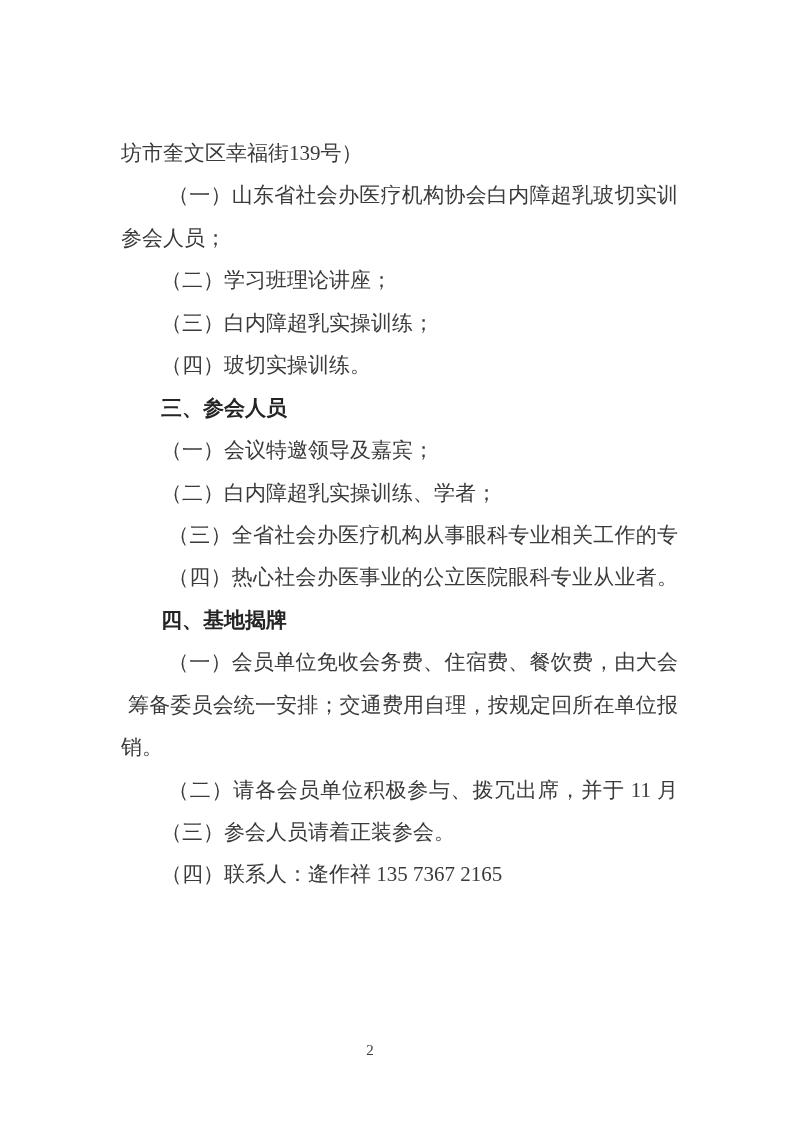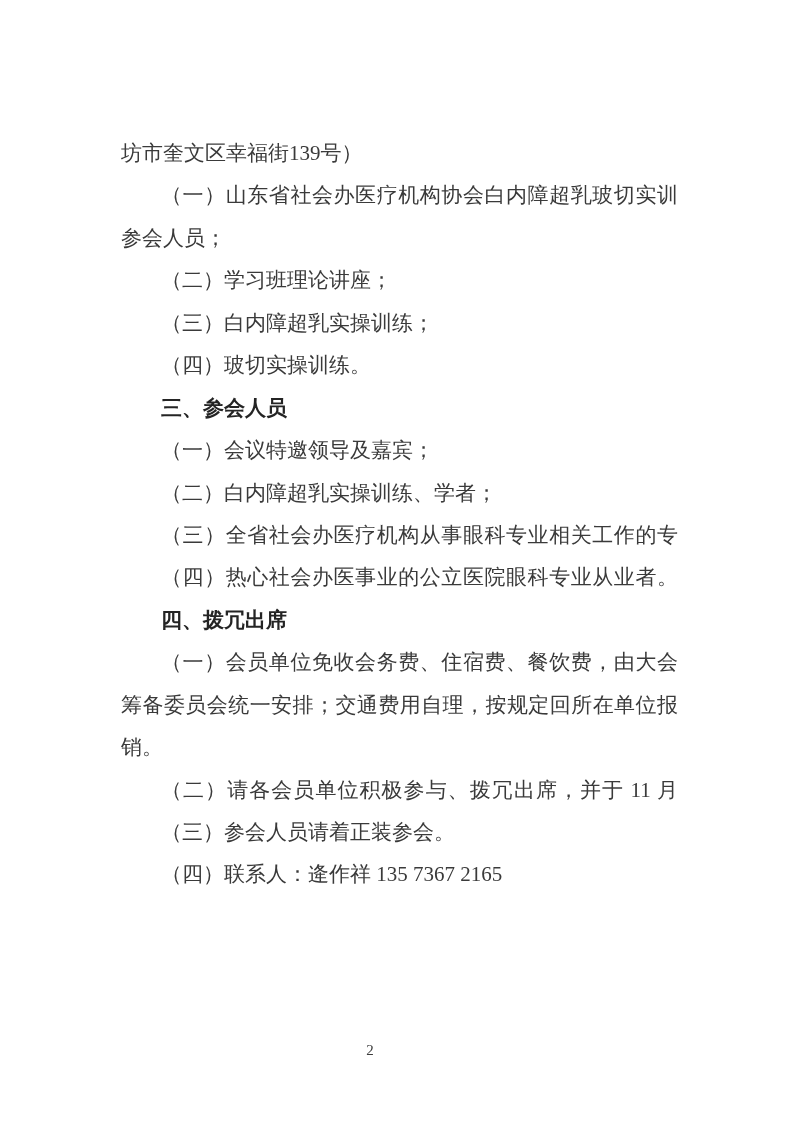--- a/index.html
+++ b/index.html
@@ -26,20 +26,21 @@
   }
   .line {
     height: 42.45px;
   }
   .line.indent {
     text-indent: 40px;
   }
   .line.justify {
     text-align: justify;
     text-align-last: justify;
+    margin-left: 7px;
   }
   .line.heading {
     font-family: "Liberation Sans", "DejaVu Sans", sans-serif;
     font-weight: 700;
     color: #242424;
   }
   .page-number {
     position: absolute;
     left: 0;
     right: 0;
@@ -59,21 +60,21 @@
       <div class="line body indent justify">（一）山东省社会办医疗机构协会白内障超乳玻切实训</div>
       <div class="line body">参会人员；</div>
       <div class="line body indent">（二）学习班理论讲座；</div>
       <div class="line body indent">（三）白内障超乳实操训练；</div>
       <div class="line body indent">（四）玻切实操训练。</div>
       <div class="line heading indent">三、参会人员</div>
       <div class="line body indent">（一）会议特邀领导及嘉宾；</div>
       <div class="line body indent">（二）白内障超乳实操训练、学者；</div>
       <div class="line body indent justify">（三）全省社会办医疗机构从事眼科专业相关工作的专</div>
       <div class="line body indent justify">（四）热心社会办医事业的公立医院眼科专业从业者。</div>
-      <div class="line heading indent">四、拨冗出席</div>
+      <div class="line heading indent">四、基地揭牌</div>
       <div class="line body indent justify">（一）会员单位免收会务费、住宿费、餐饮费，由大会</div>
       <div class="line body justify">筹备委员会统一安排；交通费用自理，按规定回所在单位报</div>
       <div class="line body">销。</div>
       <div class="line body indent justify">（二）请各会员单位积极参与、拨冗出席，并于 11 月</div>
       <div class="line body indent">（三）参会人员请着正装参会。</div>
       <div class="line body indent">（四）联系人：逄作祥  135 7367 2165</div>
     </div>
   <div class="page-number">2</div>
 </div>
 

